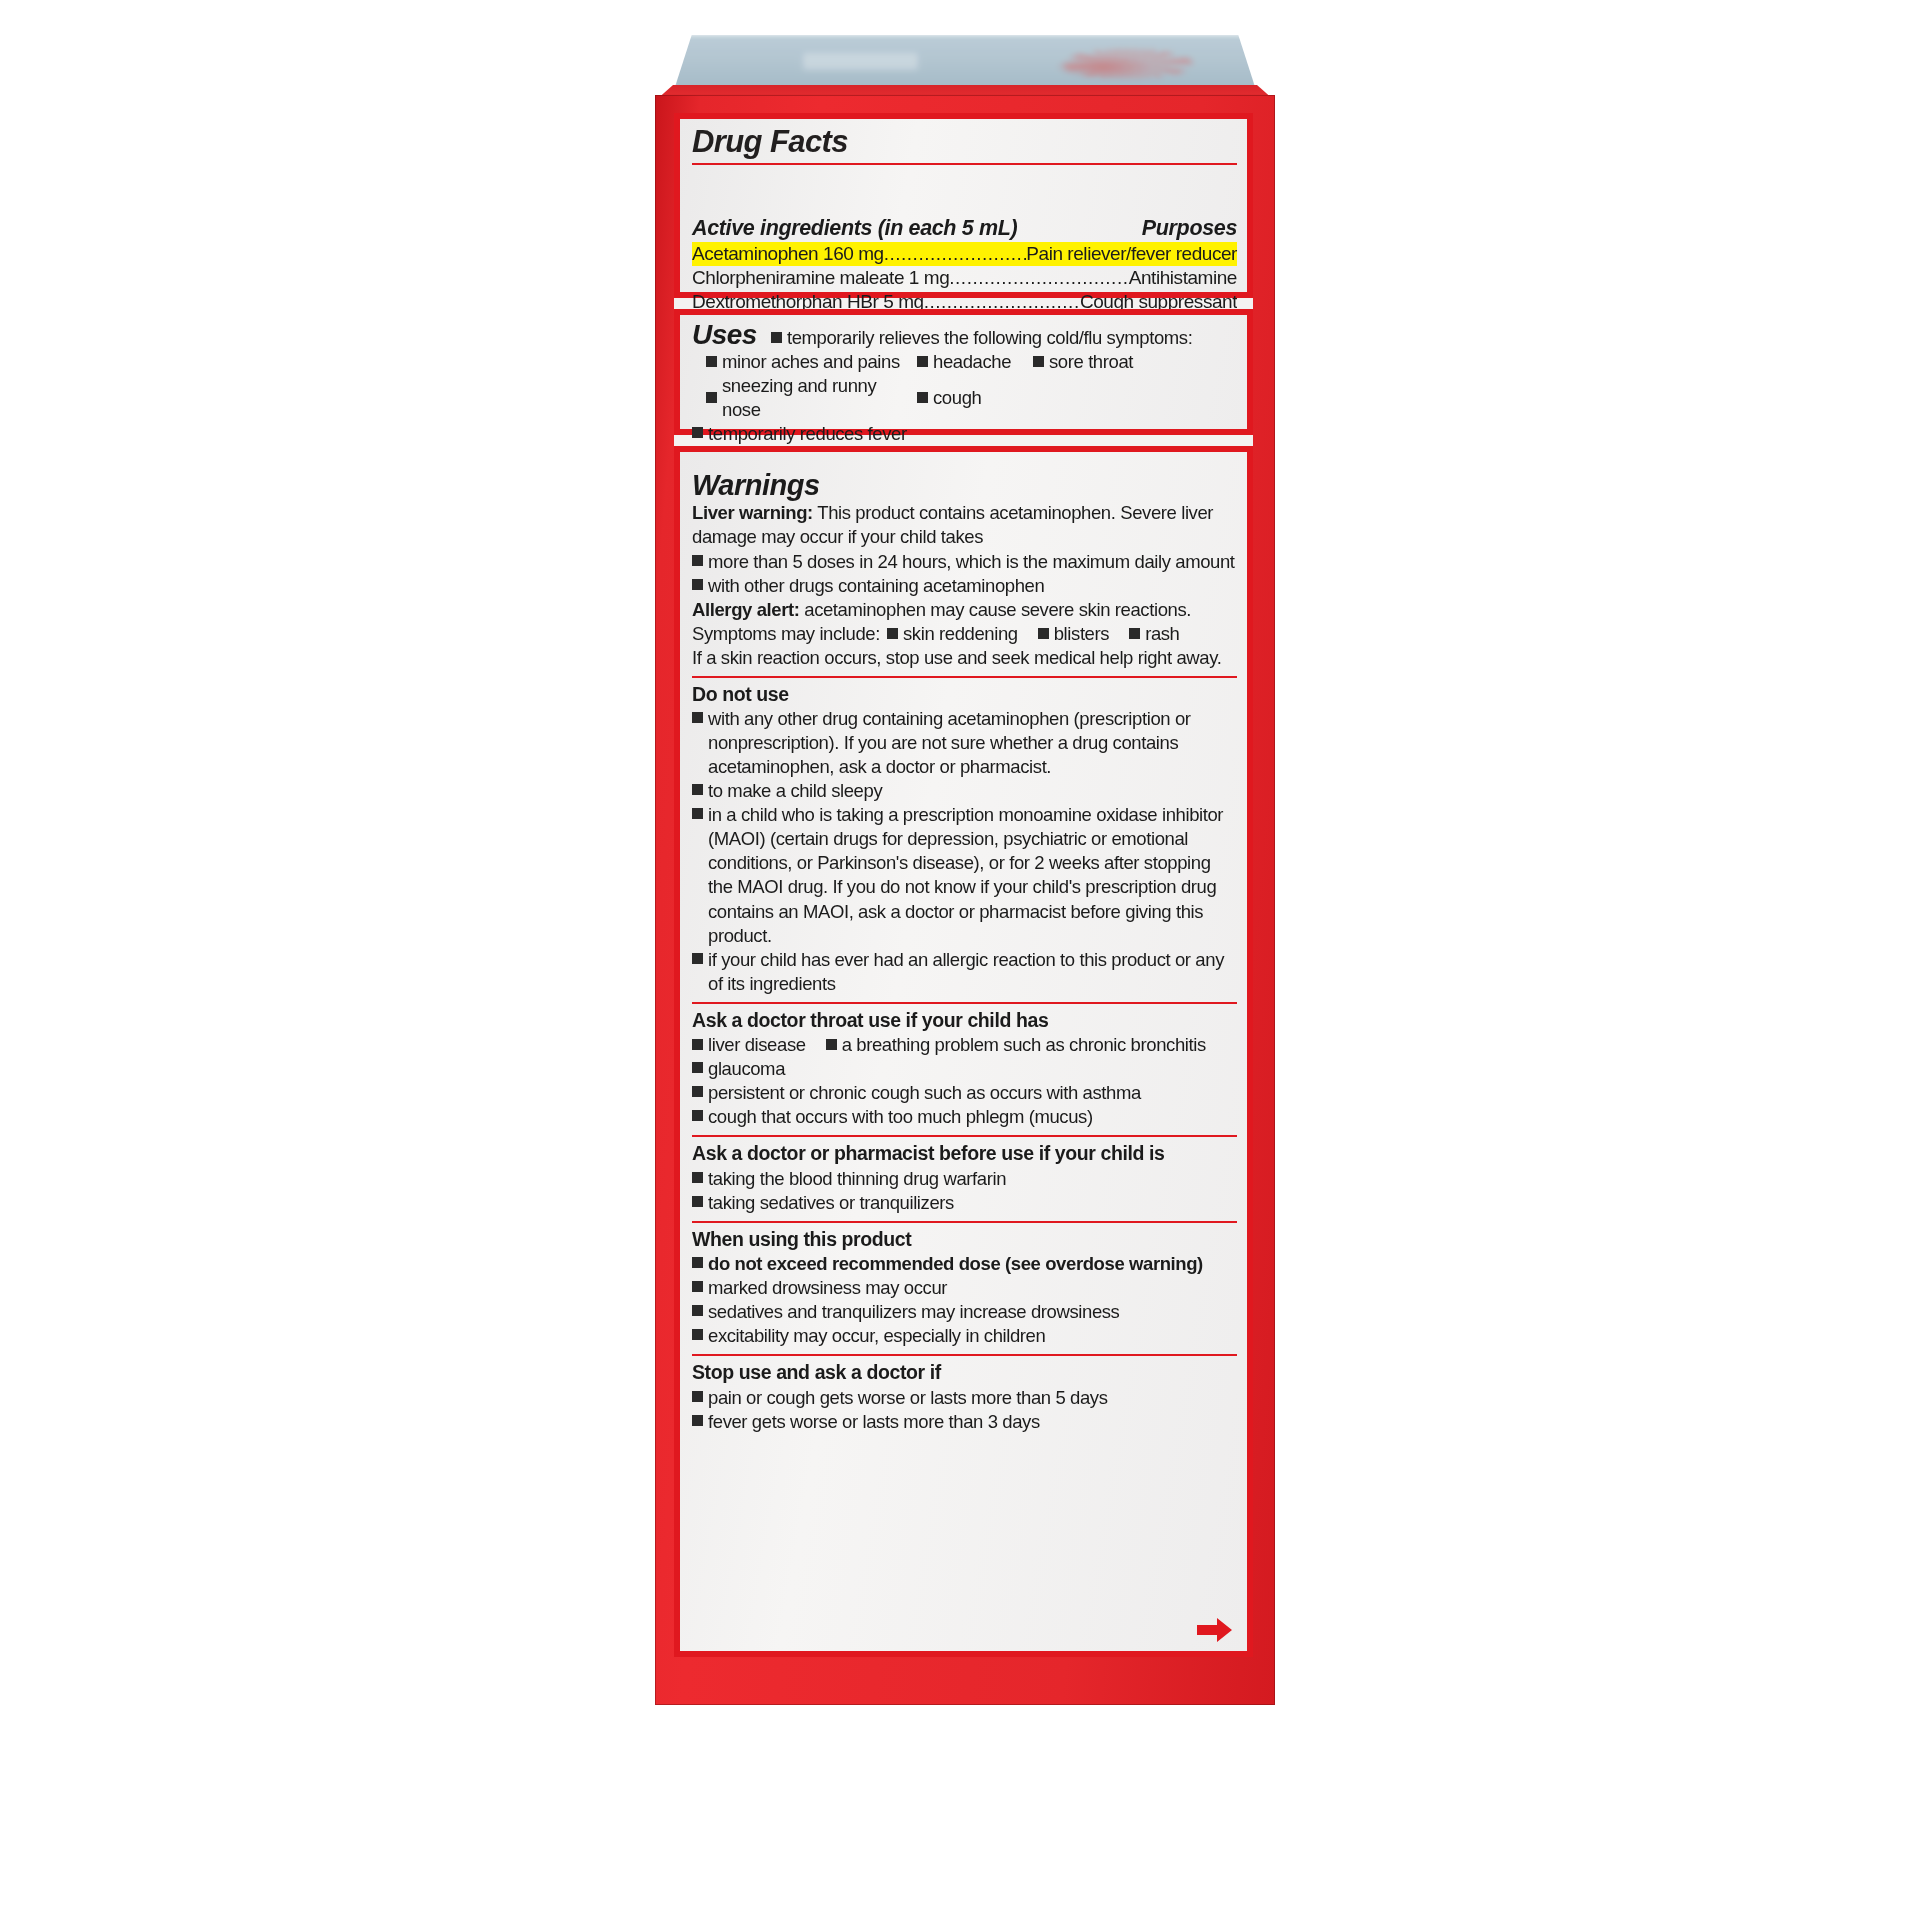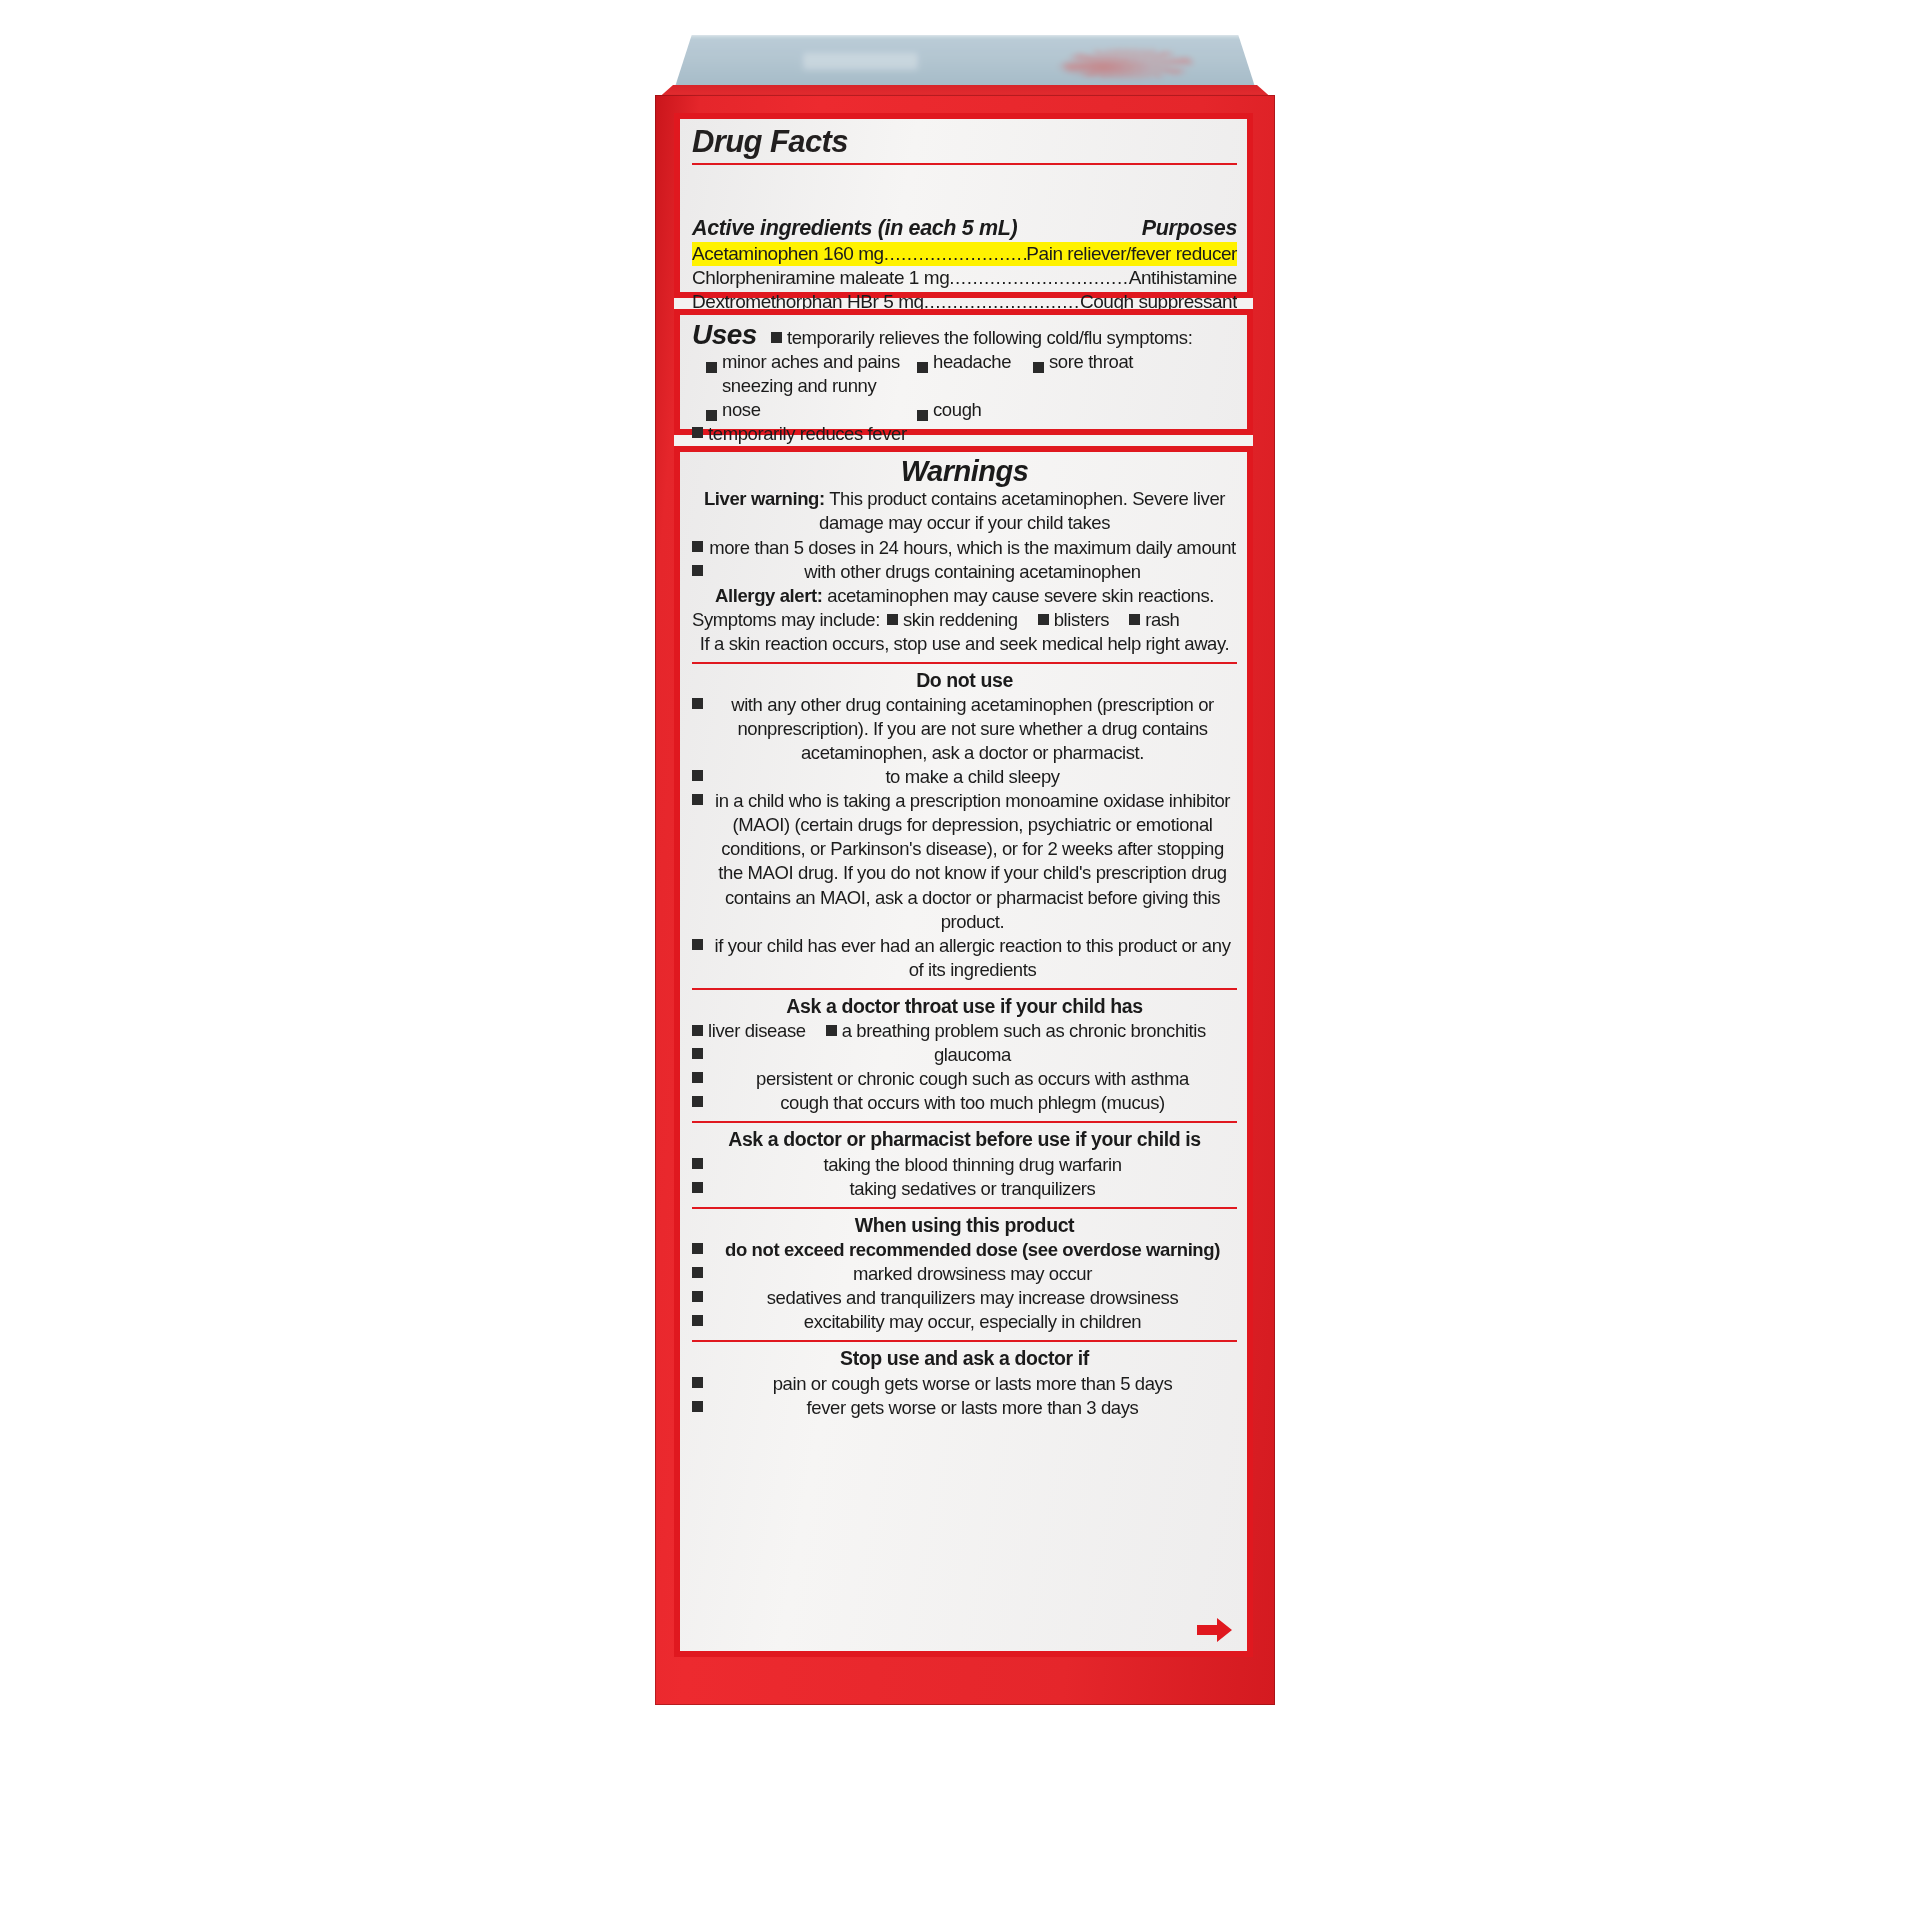--- a/index.html
+++ b/index.html
@@ -163,21 +163,21 @@
   .uses-title {
     font-size: 28px;
     font-weight: bold;
     font-style: italic;
     letter-spacing: -0.5px;
     color: #1b1b1b;
     margin-right: 14px;
     line-height: 1;
   }
   .uses-line1 { display: flex; align-items: baseline; }
-  .uses-row { display: flex; align-items: flex-end; gap: 0px; }
+  .uses-row { display: flex; align-items: center; gap: 0px; }
 
   .bullet {
     display: inline-block;
     width: 11px;
     height: 11px;
     background: #2a2a2a;
     margin-right: 5px;
     flex: 0 0 auto;
     position: relative;
     top: -1px;
@@ -314,21 +314,21 @@
           </div>
 
           <div class="b-item">
             <span class="bullet"></span>
             <span class="txt">temporarily reduces fever</span>
           </div>
         </div>
       </div>
 
       <div class="df-panel" id="panel-warn">
-        <div class="df-inner" style="padding-top:4px;text-align:center;">
+        <div class="df-inner" style="padding-top:18px;">
           <div class="warn-title">Warnings</div>
 
           <div class="body-txt">
             <span class="lead">Liver warning:</span><span> This product contains acetaminophen. Severe liver damage may occur if your child takes</span>
           </div>
 
           <div class="b-item">
             <span class="bullet"></span>
             <span class="txt">more than 5 doses in 24 hours, which is the maximum daily amount</span>
           </div>

